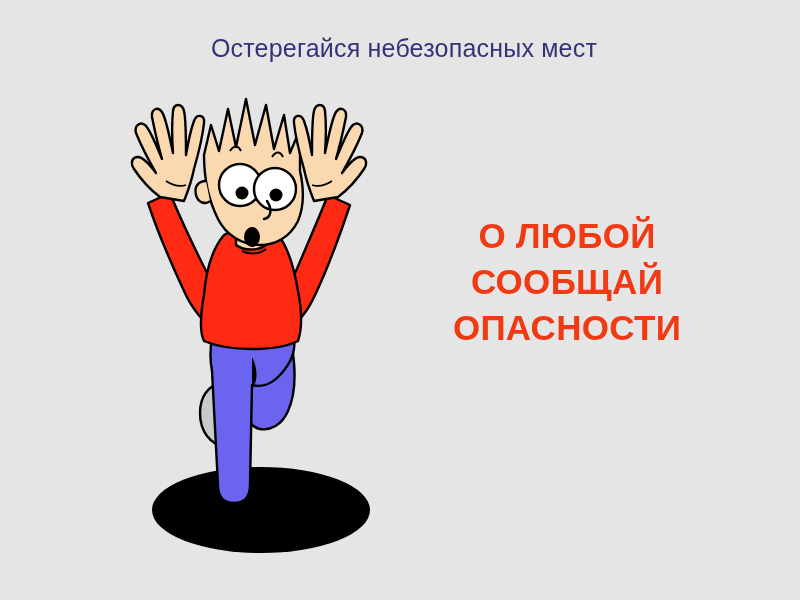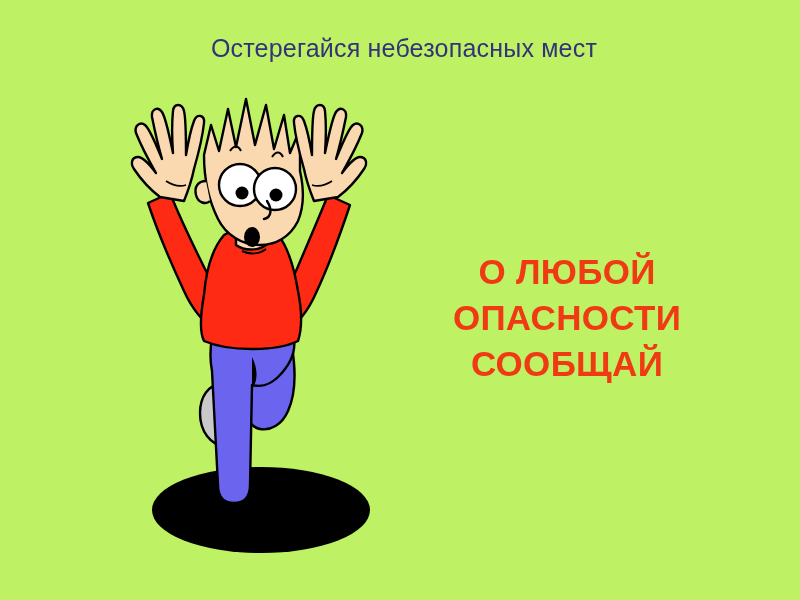--- a/index.html
+++ b/index.html
@@ -11,21 +11,21 @@
     width: 800px;
     height: 600px;
     overflow: hidden;
     font-family: "Liberation Sans", sans-serif;
     position: relative;
   }
   #slide {
     position: relative;
     width: 800px;
     height: 600px;
-    background: #bef264;
+    background: #e5e5e5;
     overflow: hidden;
   }
 
   
   #slide-title {
     position: absolute;
     left: 0;
     top: 34px;
     width: 800px;
     text-align: center;
@@ -46,21 +46,20 @@
     left: 388px;
     top: 213px;
     width: 358px;
     text-align: center;
     font-family: "Liberation Sans", sans-serif;
     font-weight: bold;
     font-size: 35px;
     line-height: 46px;
     color: #F03A14;
     letter-spacing: 0.3px;
-    margin-top: 36px;
   }
   #message-block .msg-line {
     display: block;
     white-space: nowrap;
   }
 
   
   #illustration {
     position: absolute;
     left: 100px;
@@ -215,17 +214,17 @@
                  C 195 48, 200 70, 204 84
                  C 206 94, 210 106, 214 116 Z" fill="#FBD9B0" stroke="#000000" stroke-width="2.4" stroke-linejoin="round"></path>
         <path d="M232 96 C 226 100, 218 102, 212 100" fill="none" stroke="#000000" stroke-width="1.8"></path>
       </g>
 
     </svg>
   </div>
 
   <div id="message-block">
     <span class="msg-line">О ЛЮБОЙ</span>
+    <span class="msg-line">СООБЩАЙ</span>
     <span class="msg-line">ОПАСНОСТИ</span>
-    <span class="msg-line">СООБЩАЙ</span>
   </div>
 
 </div>
 
 </body></html>

